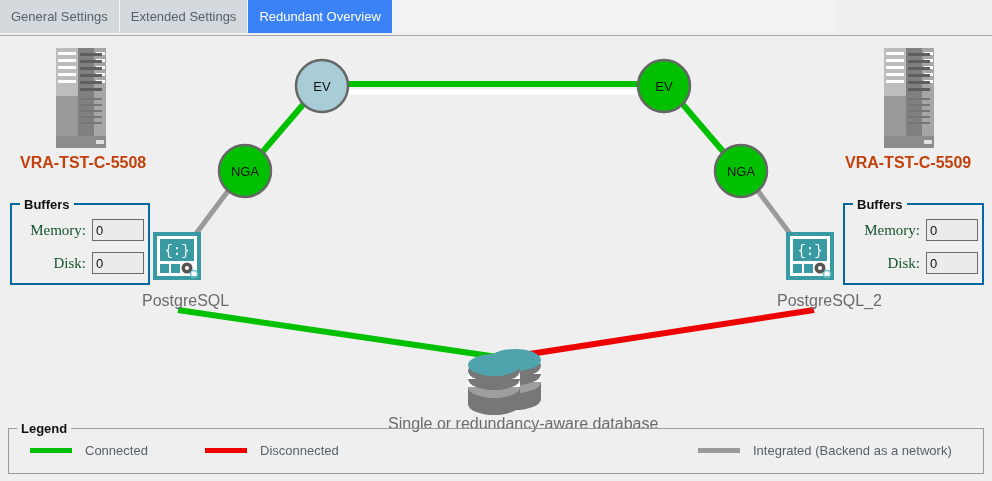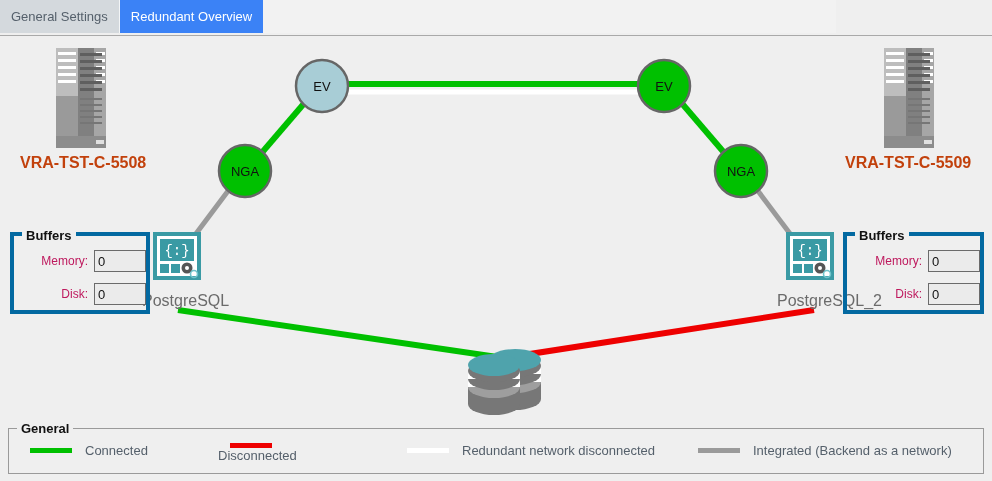--- a/index.html
+++ b/index.html
@@ -81,47 +81,47 @@
   }
   .nodetext {
     font-size: 13px;
     fill: #111111;
     font-family: "Liberation Sans", sans-serif;
   }
 
   
   .groupbox {
     position: absolute;
-    border: 4px solid #0369a1;
+    border: 2px solid #0369a1;
     background: transparent;
     box-sizing: border-box;
-    margin-top: 29px;
   }
   .grouptitle {
     position: absolute;
     top: -8px;
     left: 8px;
     background: #efefef;
     padding: 0 4px;
     font-size: 13px;
     font-weight: bold;
     color: #111111;
     white-space: nowrap;
   }
   .fieldrow {
     position: absolute;
     display: flex;
     align-items: center;
     justify-content: flex-end;
   }
   .fieldlabel {
-    font-size: 12px;
-    color: #be185d;
+    font-size: 15px;
+    color: #14532d;
     margin-right: 6px;
     white-space: nowrap;
+    font-family: Liberation Serif, serif;
   }
   .fieldinput {
     width: 52px;
     height: 22px;
     box-sizing: border-box;
     background: #ebebeb;
     border: 1px solid #6b6b6b;
     font-size: 13px;
     font-family: "Liberation Sans", sans-serif;
     color: #111111;
@@ -158,20 +158,23 @@
   }
 </style>
 </head>
 <body>
 
 <div id="app">
 
   <div id="tabbar">
     <div class="tab inactive">
       <span>General Settings</span>
+    </div>
+    <div class="tab inactive">
+      <span>Extended Settings</span>
     </div>
     <div class="tab active">
       <span>Redundant Overview</span>
     </div>
     <div id="tabfill"></div>
   </div>
 
   <div id="canvas">
 
     <svg id="svgroot" viewBox="0 0 992 446" xmlns="http://www.w3.org/2000/svg">
@@ -320,20 +323,21 @@
         <circle cx="741" cy="135" r="26" fill="#00c000" stroke="#666666" stroke-width="2.5"></circle>
         <text class="nodetext" x="741" y="140" text-anchor="middle">NGA</text>
       </g>
     </svg>
 
     <div class="hostlabel" style="left:20px; top:118px;">VRA-TST-C-5508</div>
     <div class="hostlabel" style="left:845px; top:118px;text-align:center;">VRA-TST-C-5509</div>
 
     <div class="dblabel" style="left:142px; top:256px;">PostgreSQL</div>
     <div class="dblabel" style="left:777px; top:256px;">PostgreSQL_2</div>
+    <div class="dblabel" style="left:388px; top:379px;">Single or redundancy-aware database</div>
 
     <div class="groupbox" style="left:10px; top:167px; width:140px; height:82px;">
       <div class="grouptitle">Buffers</div>
 
       <div class="fieldrow" style="left:8px; top:14px; width:124px;">
         <span class="fieldlabel">Memory:</span>
         <input class="fieldinput" type="text" readonly="" value="0" style="">
       </div>
 
       <div class="fieldrow" style="left:8px; top:47px; width:124px;">
@@ -350,36 +354,32 @@
         <input class="fieldinput" type="text" readonly="" value="0" style="">
       </div>
 
       <div class="fieldrow" style="left:8px; top:47px; width:125px;">
         <span class="fieldlabel">Disk:</span>
         <input class="fieldinput" type="text" readonly="" value="0" style="">
       </div>
     </div>
 
     <div id="legendbox">
-      <div class="grouptitle">General</div>
+      <div class="grouptitle">Legend</div>
 
       <div class="legend-item" style="left:21px;">
         <span class="legend-swatch" style="background:#00c000;"></span>
         <span class="legend-text">Connected</span>
       </div>
 
-      <div class="legend-item" style="left:209px;flex-direction:column;">
+      <div class="legend-item" style="left:196px;">
         <span class="legend-swatch" style="background:#ee0000;"></span>
         <span class="legend-text">Disconnected</span>
       </div>
 
-      <div class="legend-item" style="left:398px;">
-        <span class="legend-swatch" style="background:#ffffff;"></span>
-        <span class="legend-text">Redundant network disconnected</span>
-      </div>
 
       <div class="legend-item" style="left:689px;">
         <span class="legend-swatch" style="background:#9a9a9a;"></span>
         <span class="legend-text">Integrated (Backend as a network)</span>
       </div>
     </div>
 
   </div>
 </div>
 

